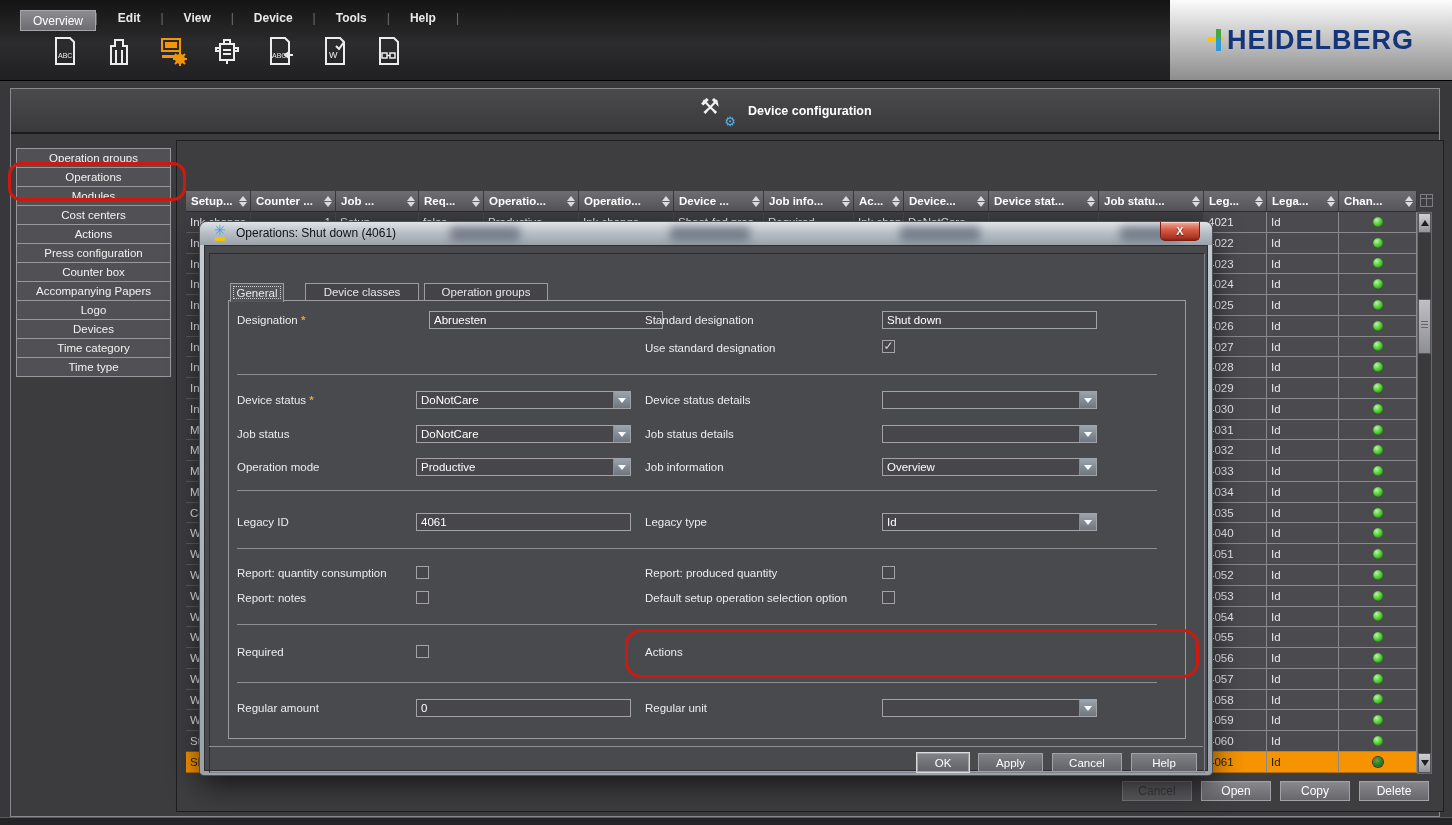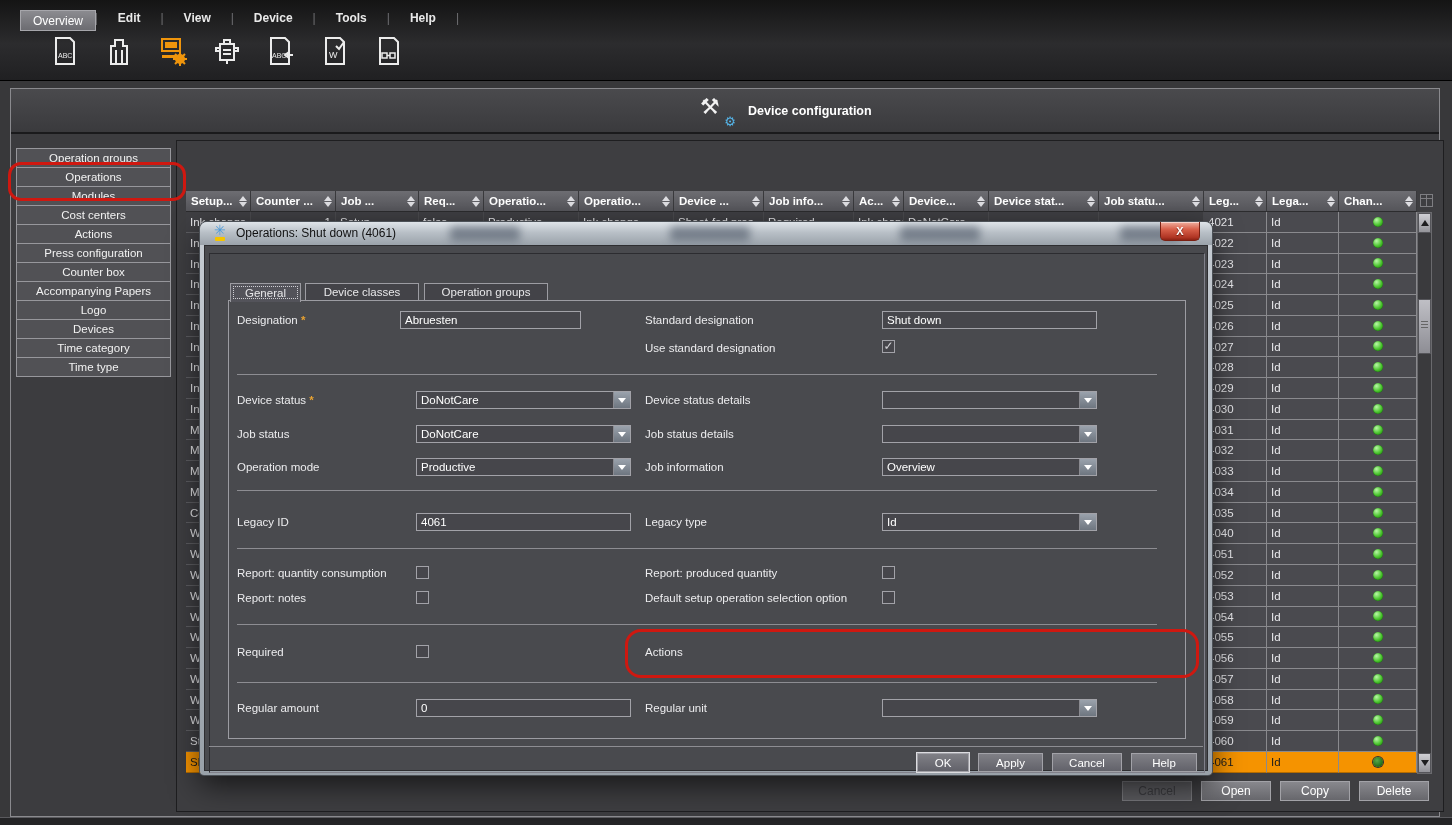--- a/index.html
+++ b/index.html
@@ -162,20 +162,28 @@
       </span>
       <span class="tool">
         <svg width="24" height="30" viewBox="0 0 24 30">
             <path d="M3 2 h14 l4 4 v22 h-18 z" fill="none" stroke="#ececec" stroke-width="2"></path>
             <rect x="5" y="17" width="5" height="5" fill="none" stroke="#ececec" stroke-width="1.5"></rect>
             <rect x="13" y="17" width="5" height="5" fill="none" stroke="#ececec" stroke-width="1.5"></rect>
             <path d="M10 19.5 h3" stroke="#ececec" stroke-width="1.5"></path>
           </svg>
       </span>
     </div>
+    <div id="logo">
+      <span id="logo-mark">
+          <span class="hbar"></span>
+          <span class="vbar"></span>
+          <span class="vtop"></span>
+        </span>
+      <span id="logo-text">HEIDELBERG</span>
+    </div>
   </div>
 
   <div id="frame">
     <div id="frame-head"></div>
   </div>
   <div id="overview-btn">Overview</div>
   <div id="page-title-wrap" style="position:absolute;left:700px;top:96px;transform:none;">
     <span id="title-icon">
         <span class="tools-glyph">⚒</span>
         <span class="gear-glyph">⚙</span>
@@ -848,26 +856,26 @@
     <span id="dlg-icon">
         <span class="star">✳</span>
         <span class="base"></span>
       </span>
     <span id="dlg-title">Operations: Shut down (4061)</span>
     <div id="dlg-close">X</div>
     <div id="dlg-body"></div>
     <div id="dlg-inset"></div>
     <div id="dlg-groupbox"></div>
 
-    <div class="dtab active" style="left:30px;width:71px;">General</div>
+    <div class="dtab active" style="left:30px;width:54px;">General</div>
     <div class="dtab" style="left:105px;width:114px;">Device classes</div>
     <div class="dtab" style="left:224px;width:124px;">Operation groups</div>
 
     <span class="dlbl" style="left:37px;top:92px;"><span>Designation</span> <span class="req">*</span></span>
-    <div class="tbx" style="left:200px;top:89px;width:181px;">
+    <div class="tbx" style="left:229px;top:89px;width:234px;">
         <span>Abruesten</span>
       </div>
     <span class="dlbl" style="left:445px;top:92px;">Standard designation</span>
     <div class="tbx" style="left:682px;top:89px;width:215px;">
         <span>Shut down</span>
       </div>
 
     <span class="dlbl" style="left:445px;top:120px;">Use standard designation</span>
     <div class="chk" style="left:682px;top:118px;">✓</div>
 

